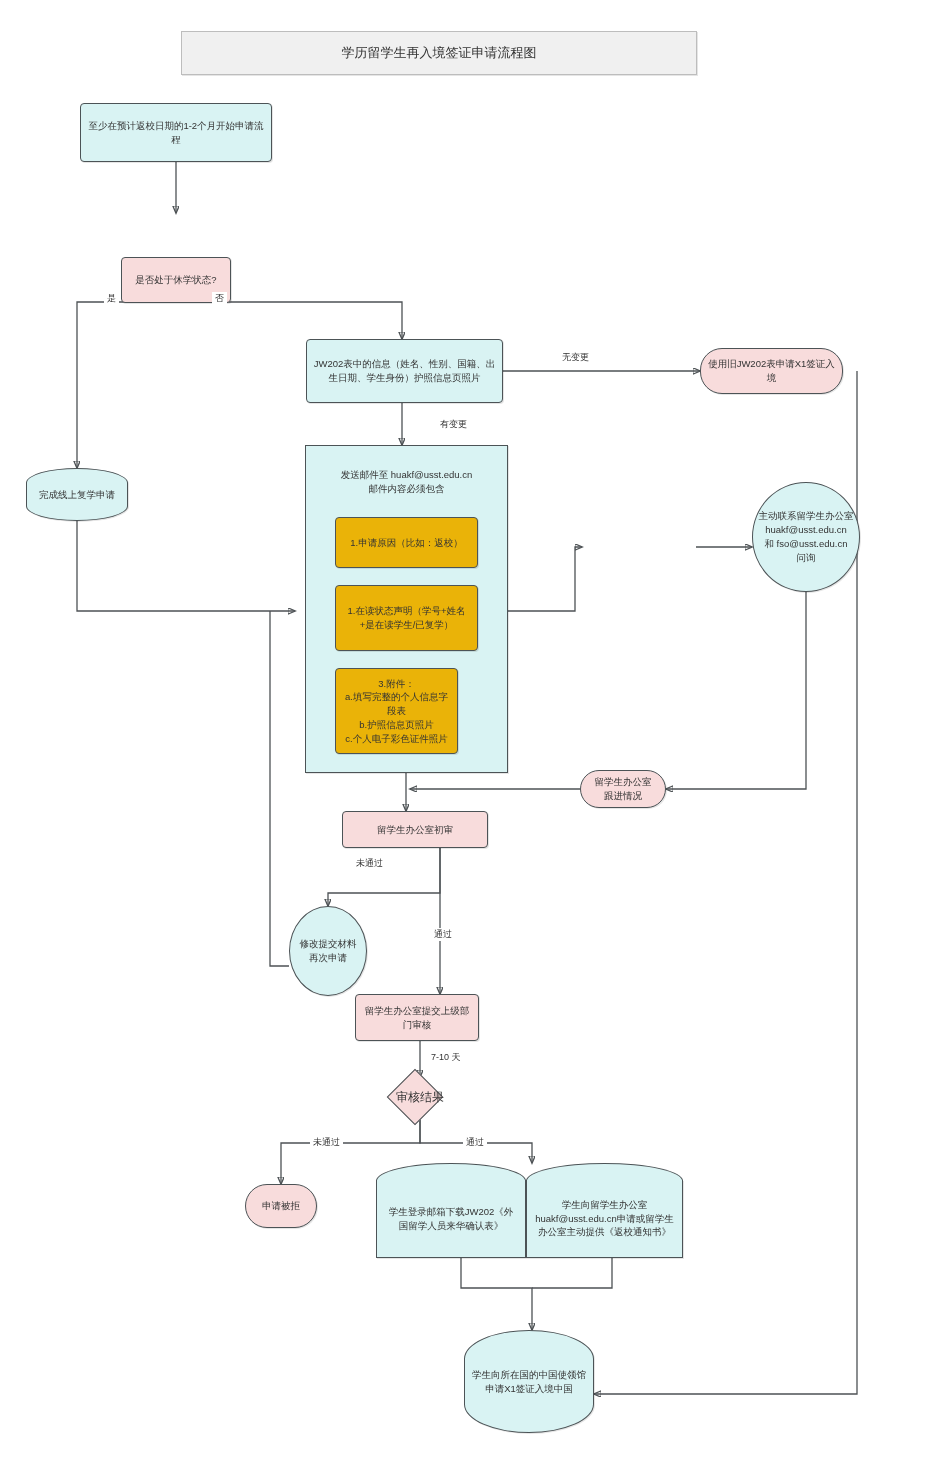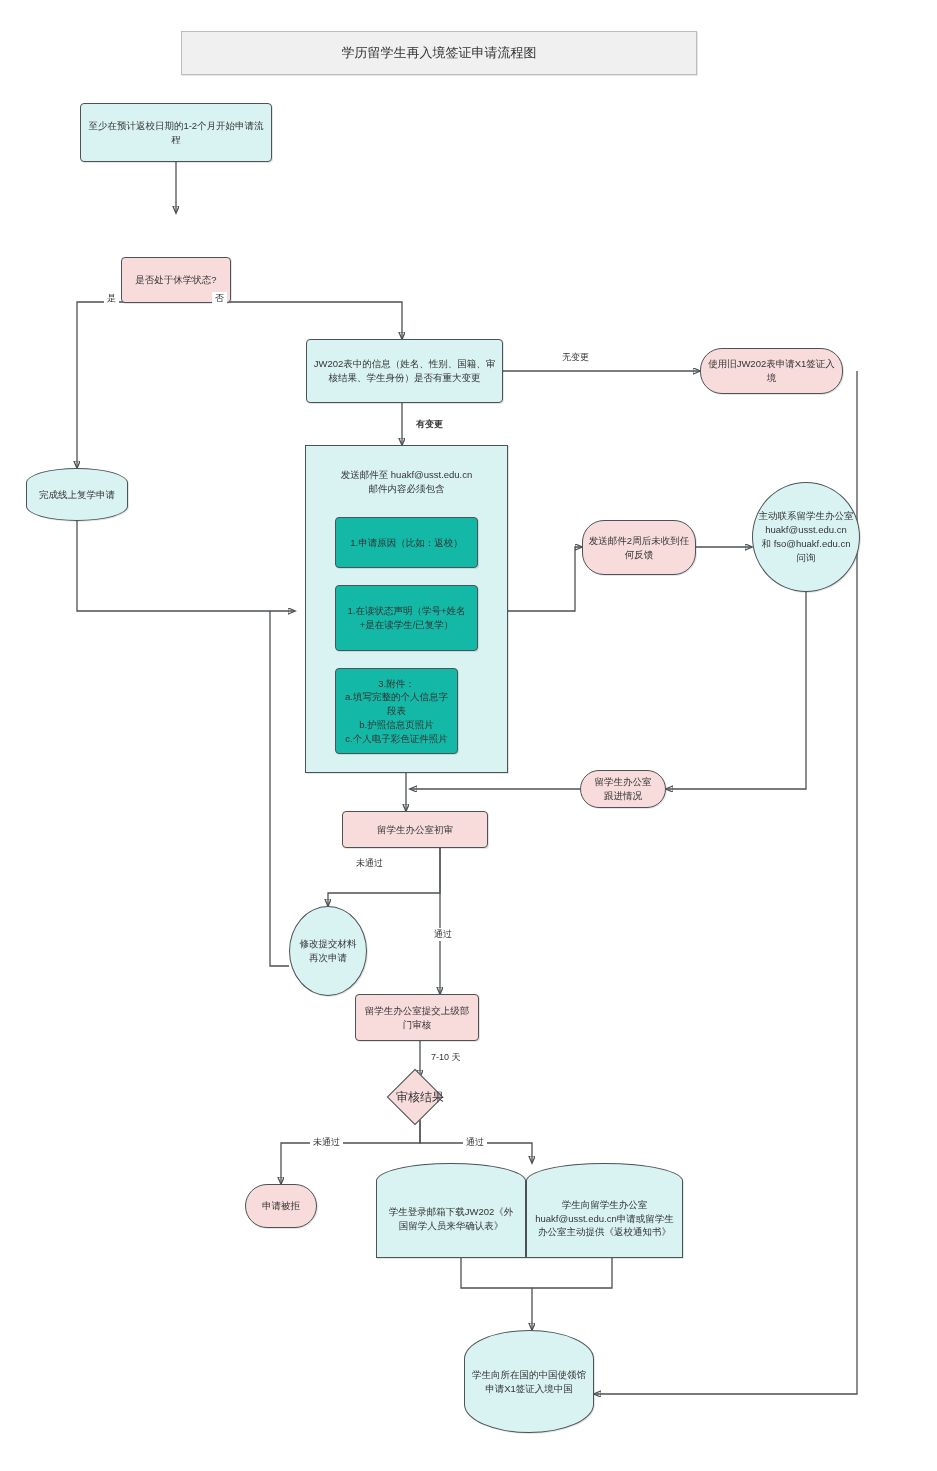--- a/index.html
+++ b/index.html
@@ -13,21 +13,21 @@
   }
 
   .node{
     position:absolute;box-sizing:border-box;
     display:flex;align-items:center;justify-content:center;
     text-align:center;color:#333;font-size:9.5px;line-height:1.45;
     padding:3px 5px;white-space:pre-line;
     box-shadow:1px 1px 0 rgba(0,0,0,.10);
   }
   .n-cyan{background:#d9f3f3;border:1px solid #4c5356;}
-  .n-teal{background:#14b8a6;border:1px solid #4c5356;}
+  .n-teal{background:#eab308;border:1px solid #4c5356;}
   .n-pink{background:#f8dcdc;border:1px solid #4c5356;}
   .rect{border-radius:4px;}
   .round{border-radius:22px;}
   .stadium{border-radius:50%/28%;}
   .ellipse{border-radius:50%;}
   .container-box{
     position:absolute;box-sizing:border-box;background:#d9f3f3;
     border:1px solid #4c5356;box-shadow:1px 1px 0 rgba(0,0,0,.10);
   }
   .container-title{
@@ -96,41 +96,40 @@
     <path d="M612,1258 L612,1288 L532,1288"></path>
     <path d="M857,371 L857,1394 L594,1394" marker-end="url(#ah)"></path>
   </svg>
 
   <div class="node n-cyan rect" style="left:80px;top:103px;width:192px;height:59px;">至少在预计返校日期的1-2个月开始申请流程</div>
 
   <div class="node n-pink rect" style="left:121px;top:213px;width:110px;height:46px;margin-top:44px;">是否处于休学状态?</div>
 
   <div class="node n-cyan stadium" style="left:26px;top:468px;width:102px;height:53px;">完成线上复学申请</div>
 
-  <div class="node n-cyan rect" style="left:306px;top:339px;width:197px;height:64px;">JW202表中的信息（姓名、性别、国籍、审核结果、学生身份）是否有重大变更</div>
+  <div class="node n-cyan rect" style="left:306px;top:339px;width:197px;height:64px;">JW202表中的信息（姓名、性别、国籍、出生日期、学生身份）护照信息页照片</div>
 
   <div class="node n-pink round" style="left:700px;top:348px;width:143px;height:46px;">使用旧JW202表申请X1签证入境</div>
 
   <div class="container-box" style="left:305px;top:445px;width:203px;height:328px;">
     <div class="container-title" style="top:22px;">发送邮件至 huakf@usst.edu.cn
 邮件内容必须包含</div>
   </div>
   <div class="node n-teal rect" style="left:335px;top:517px;width:143px;height:51px;">1.申请原因（比如：返校）</div>
   <div class="node n-teal rect" style="left:335px;top:585px;width:143px;height:66px;">1.在读状态声明（学号+姓名
 +是在读学生/已复学）</div>
   <div class="node n-teal rect" style="left:335px;top:668px;width:123px;height:86px;">3.附件：
 a.填写完整的个人信息字段表
 b.护照信息页照片
 c.个人电子彩色证件照片</div>
 
-  <div class="node n-pink round" style="left:582px;top:520px;width:114px;height:55px;">发送邮件2周后未收到任何反馈</div>
 
   <div class="node n-cyan ellipse" style="left:752px;top:482px;width:108px;height:110px;">主动联系留学生办公室
 huakf@usst.edu.cn
-和 fso@huakf.edu.cn
+和 fso@usst.edu.cn
 问询</div>
 
   <div class="node n-pink round" style="left:580px;top:770px;width:86px;height:38px;">留学生办公室
 跟进情况</div>
 
   <div class="node n-pink rect" style="left:342px;top:811px;width:146px;height:37px;">留学生办公室初审</div>
 
   <div class="node n-pink rect" style="left:355px;top:994px;width:124px;height:47px;">留学生办公室提交上级部门审核</div>
 
   <div class="node n-cyan ellipse" style="left:289px;top:906px;width:78px;height:90px;">修改提交材料再次申请</div>
@@ -147,20 +146,20 @@
   <div class="doc" style="left:526px;top:1180px;width:157px;height:78px;">学生向留学生办公室
 huakf@usst.edu.cn申请或留学生
 办公室主动提供《返校通知书》</div>
 
   <div class="node n-cyan stadium" style="left:464px;top:1330px;width:130px;height:103px;">学生向所在国的中国使领馆
 申请X1签证入境中国</div>
 
   <div class="edge-label" style="left:104px;top:292px;">是</div>
   <div class="edge-label" style="left:212px;top:292px;">否</div>
   <div class="edge-label" style="left:559px;top:351px;">无变更</div>
-  <div class="edge-label" style="left:413px;top:418px;font-weight:bold;">有变更</div>
+  <div class="edge-label" style="left:437px;top:418px;">有变更</div>
   <div class="edge-label" style="left:353px;top:857px;">未通过</div>
   <div class="edge-label" style="left:431px;top:928px;">通过</div>
   <div class="edge-label" style="left:428px;top:1051px;">7-10 天</div>
   <div class="edge-label" style="left:310px;top:1136px;">未通过</div>
   <div class="edge-label" style="left:463px;top:1136px;">通过</div>
 
 </div>
 
 </body></html>

